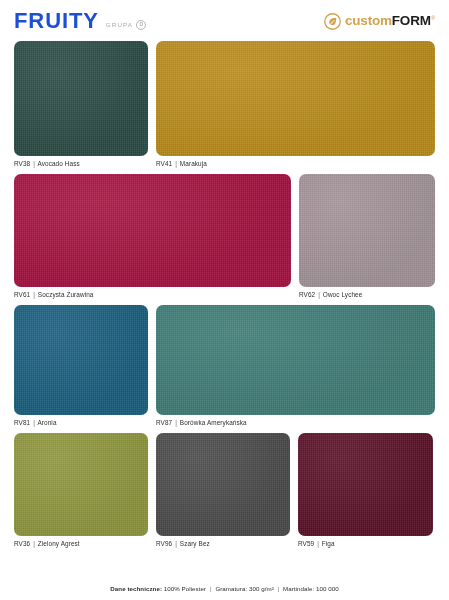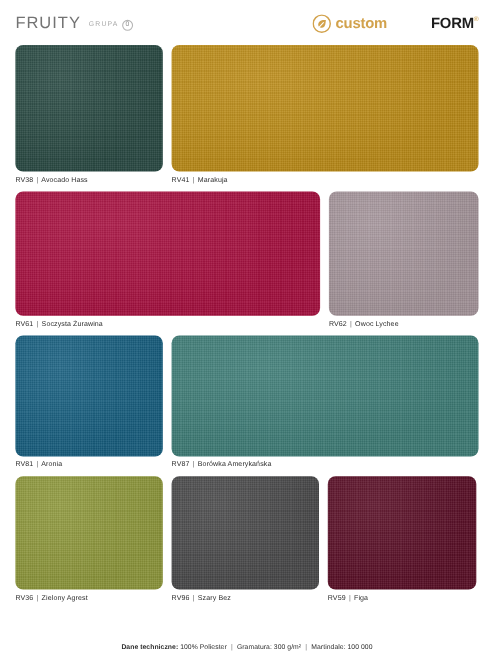--- a/index.html
+++ b/index.html
@@ -29,24 +29,24 @@
     padding-top: 6px;
   }
 
   .brand-left {
     display: flex;
     align-items: baseline;
     gap: 7px;
   }
 
   .collection-title {
-    font-size: 15px;
-    font-weight: 400;
+    font-size: 22px;
+    font-weight: 700;
     letter-spacing: 0.9px;
-    color: #737373;
+    color: #1d4ed8;
     line-height: 1;
   }
 
   .group-wrap {
     display: flex;
     align-items: center;
     gap: 3px;
     position: relative;
     top: -1px;
   }
@@ -92,21 +92,20 @@
   }
 
   .logo-custom {
     color: #d2a24c;
     font-weight: 700;
   }
 
   .logo-form {
     color: #1d1d1d;
     font-weight: 700;
-    margin-left: 40px;
   }
 
   .logo-reg {
     font-size: 6px;
     color: #d2a24c;
     vertical-align: super;
   }
 
   
   .grid {

